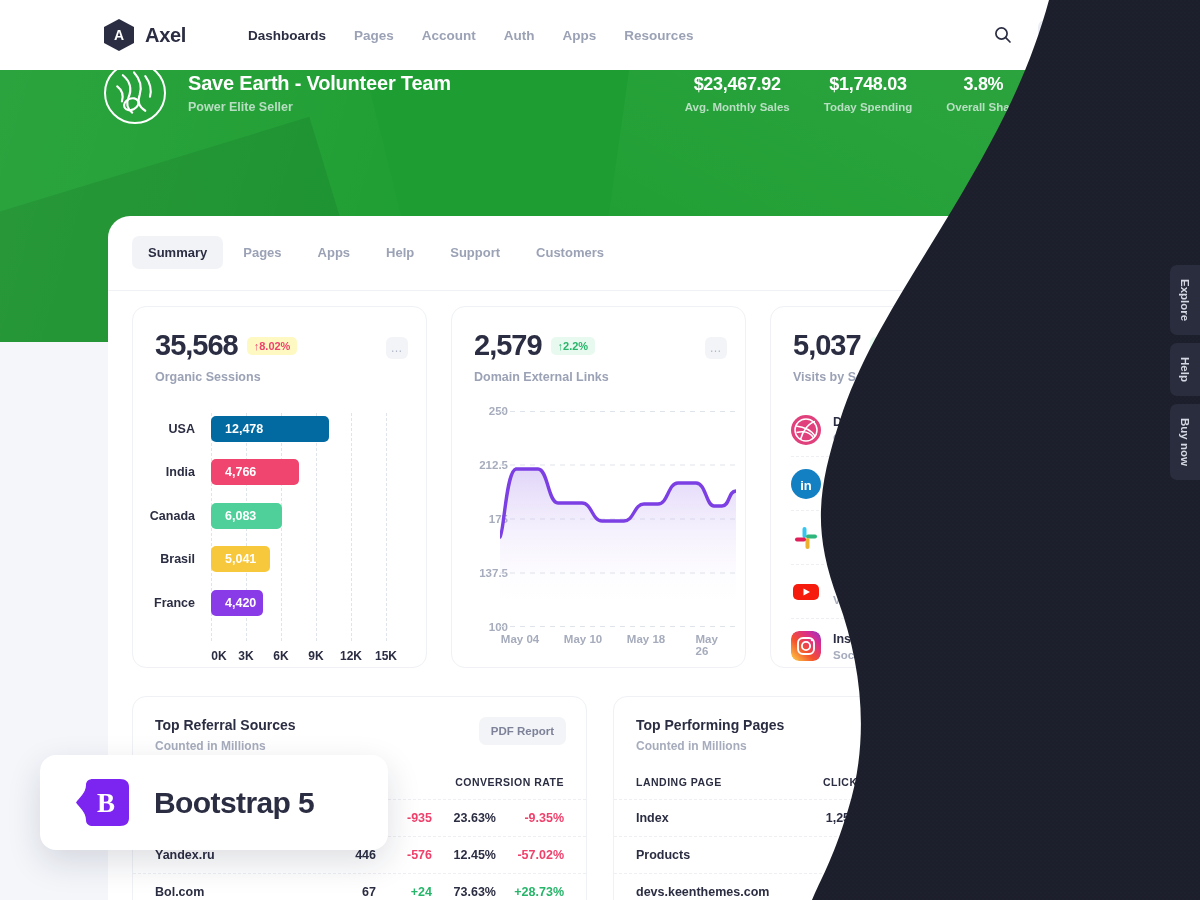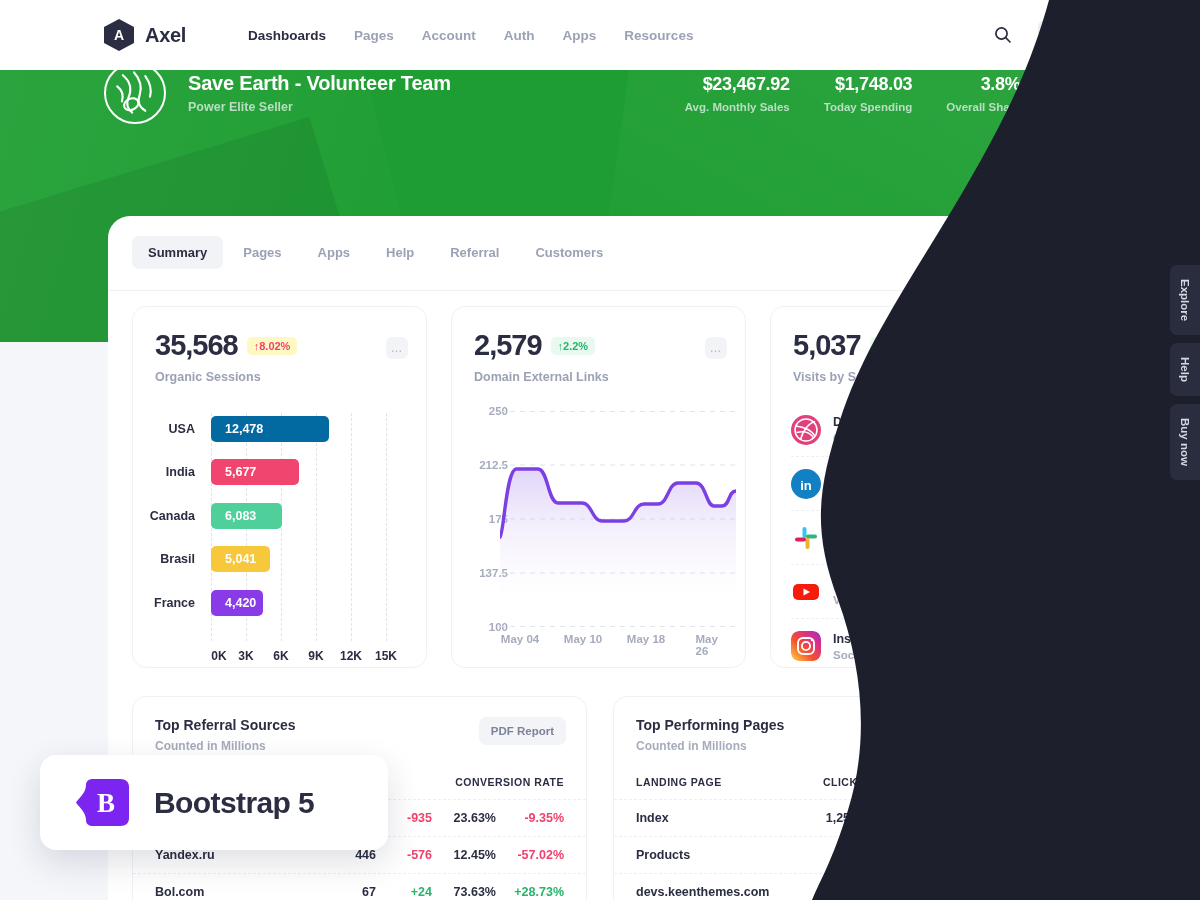--- a/index.html
+++ b/index.html
@@ -71,21 +71,21 @@
   .teamlogo {
     width: 62px; height: 62px; border-radius: 50%;
     border: 2.5px solid #fff; position: relative; overflow: hidden; flex: none;
   }
   .teamlogo svg { position: absolute; inset: 0; }
   .teaminfo { margin-left: 22px; }
   .teamname { color: #fff; font-size: 20px; font-weight: bold; letter-spacing: -.2px; }
   .teamsub { color: #B8DEC2; font-size: 12.5px; font-weight: bold; margin-top: 5px; }
 
   .herostats { margin-left: auto; display: flex; gap: 34px; align-items: flex-start; }
-  .hstat { text-align: right; }
+  .hstat { text-align: center; }
   .hstat .v { color: #fff; font-size: 18px; font-weight: bold; letter-spacing: -.3px; }
   .hstat .l { color: #B9DFC3; font-size: 11.5px; font-weight: bold; margin-top: 6px; }
   .hstat.onDark .l { color: #7E8299; }
 
   
   .sheet {
     position: absolute; left: 108px; top: 216px; width: 984px; height: 700px;
     background: #ffffff; border-radius: 22px 22px 0 0; z-index: 2;
   }
   .tabbar { position: absolute; left: 24px; top: 20px; display: flex; gap: 4px; }
@@ -297,21 +297,21 @@
     </div>
   </div>
 
   <div class="sheet">
 
     <div class="tabbar">
       <div class="tab active">Summary</div>
       <div class="tab">Pages</div>
       <div class="tab">Apps</div>
       <div class="tab">Help</div>
-      <div class="tab">Referral</div>
+      <div class="tab">Support</div>
       <div class="tab">Customers</div>
     </div>
     <div class="sheet-divider"></div>
 
     <div class="cards">
 
       <div class="card">
         <div class="card-head">
           <div class="bignum">
             <span class="n">35,568</span>
@@ -332,21 +332,21 @@
           </div>
           <div class="barrow">
             <div class="barlabel">USA</div>
             <div class="bartrack">
                 <div class="bar" style="width:118px;background:#0369a1">12,478</div>
               </div>
           </div>
           <div class="barrow">
             <div class="barlabel">India</div>
             <div class="bartrack">
-                <div class="bar" style="width:88px;background:#EF456E">5,677</div>
+                <div class="bar" style="width:88px;background:#EF456E">4,766</div>
               </div>
           </div>
           <div class="barrow">
             <div class="barlabel">Canada</div>
             <div class="bartrack">
                 <div class="bar" style="width:71px;background:#4FD09A">6,083</div>
               </div>
           </div>
           <div class="barrow">
             <div class="barlabel">Brasil</div>

